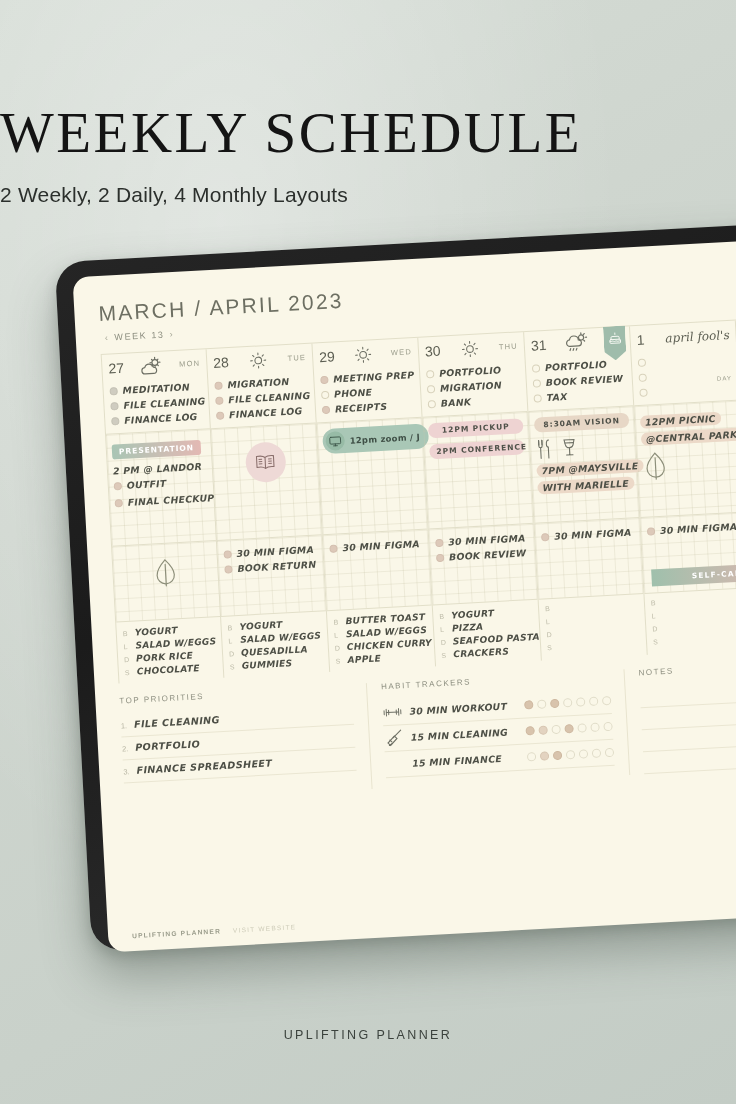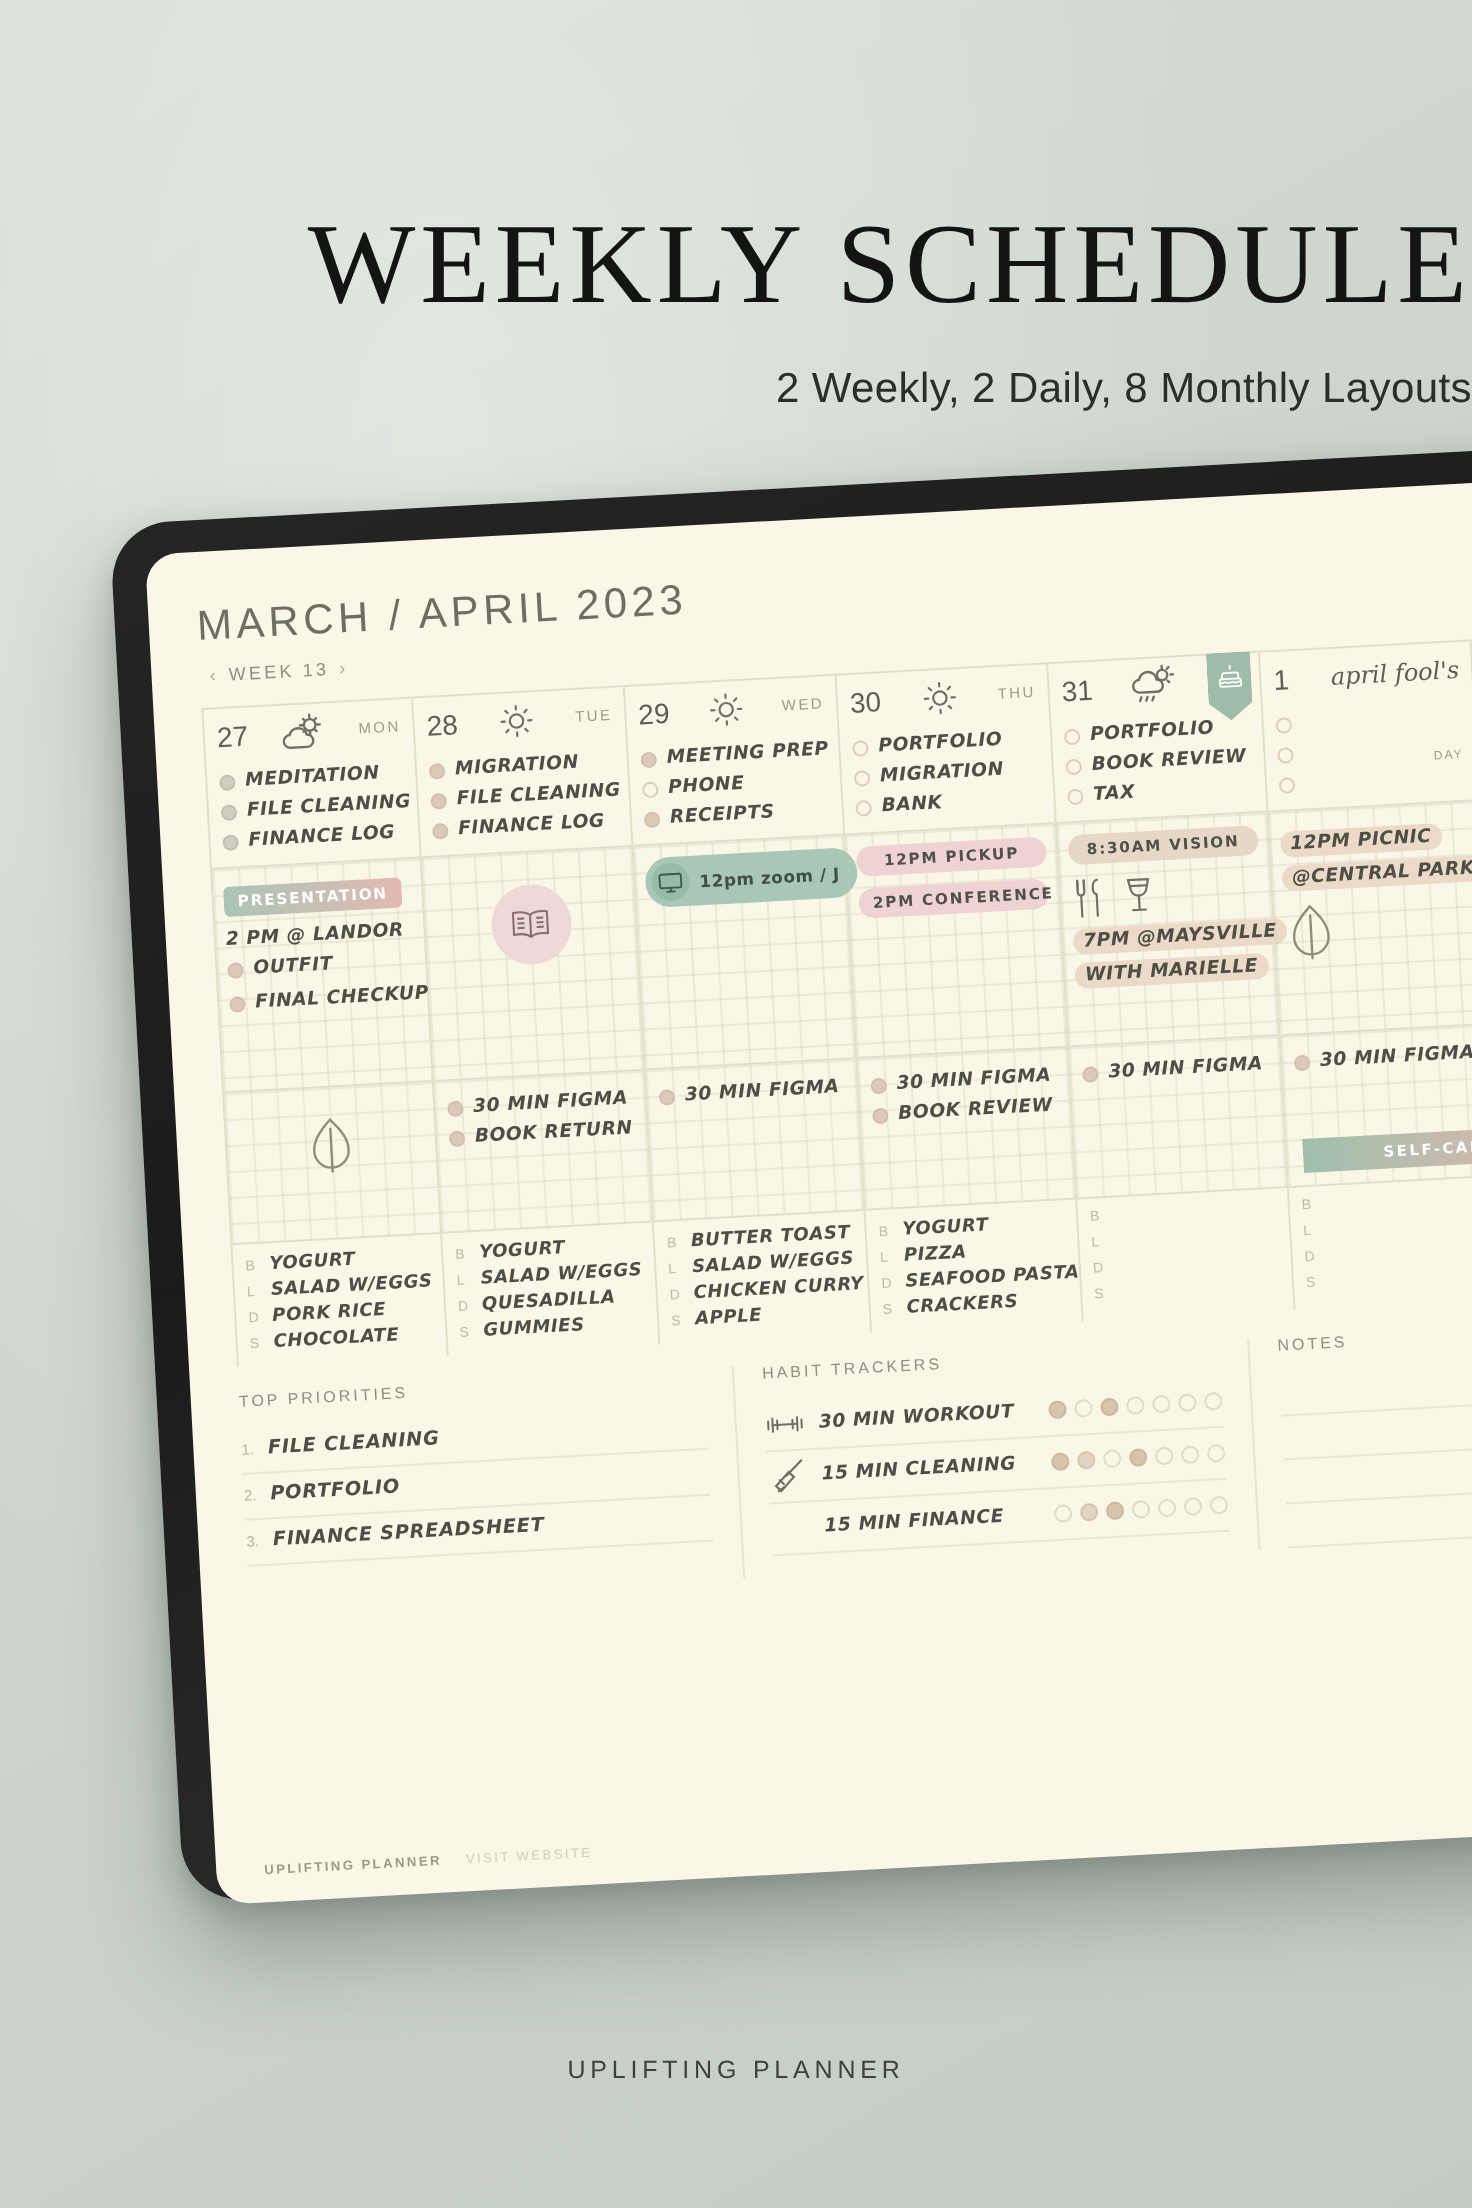--- a/index.html
+++ b/index.html
@@ -9,21 +9,21 @@
     background: linear-gradient(150deg, #d6ddd6 0%, #cfd6cf 35%, #c9d1ca 70%, #c3ccc5 100%);
     position: relative;
   }
   .bg-sheen {
     position: absolute; inset: 0;
     background: radial-gradient(ellipse at 30% 20%, rgba(255,255,255,.35), rgba(255,255,255,0) 55%);
     pointer-events: none;
   }
 
   
-  .hero { position: absolute; top: 104px; left: 0; width: 736px; text-align: right; }
+  .hero { position: absolute; top: 104px; left: 0; width: 736px; text-align: left; }
   .hero-title {
     font-family: "Liberation Serif", serif;
     font-size: 57px; letter-spacing: 2.5px; color: #141414; font-weight: 400;
     line-height: 1;
   }
   .hero-sub {
     margin-top: 22px; font-size: 21px; color: #2b2f2c; letter-spacing: .2px;
   }
 
   
@@ -214,21 +214,21 @@
     font-size: 12.5px; letter-spacing: 2.4px; color: #3b423d;
   }
 </style>
 </head>
 <body>
 
 <div class="bg-sheen"></div>
 
 <div class="hero">
   <div class="hero-title">WEEKLY SCHEDULE</div>
-  <div class="hero-sub">2 Weekly, 2 Daily, 8 Monthly Layouts</div>
+  <div class="hero-sub">2 Weekly, 2 Daily, 4 Monthly Layouts</div>
 </div>
 
 <div class="tablet-wrap">
   <div class="tablet">
     <div class="screen">
       <div class="page">
 
         <div class="pl-title">MARCH / APRIL 2023</div>
         <div class="pl-week">
           <span class="chev">‹</span><span>WEEK 13</span><span class="chev">›</span>

